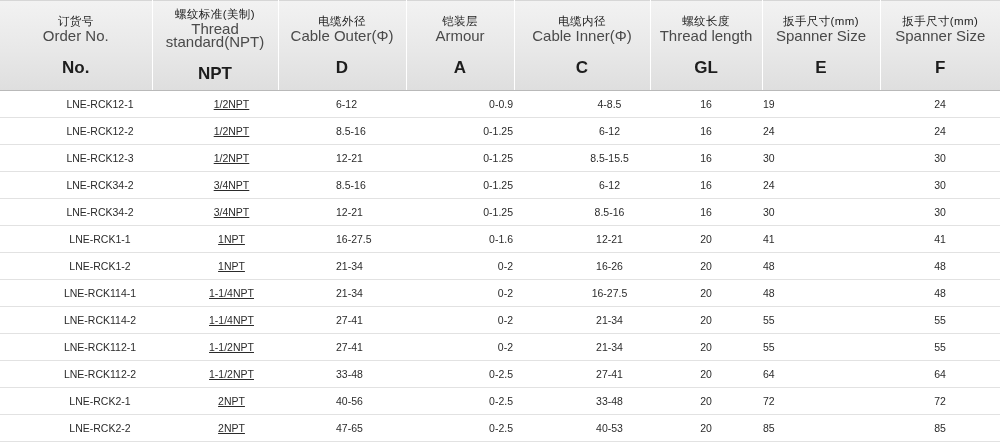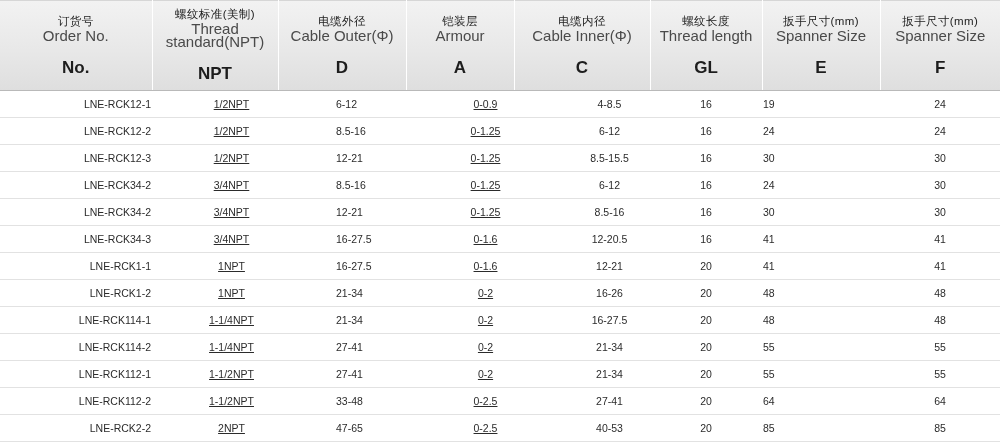--- a/index.html
+++ b/index.html
@@ -55,24 +55,24 @@
   }
   tbody td {
     font-size: 10.5px;
     color: #2b2b2b;
     text-align: center;
     height: 24px;
     border-bottom: 1px solid #e2e2e2;
     white-space: nowrap;
   }
   tbody tr:last-child td { border-bottom: 1px solid #cfcfcf; }
-  tbody td.col-order { text-align: right; padding-left: 49px; }
+  tbody td.col-order { text-align: center; padding-left: 49px; }
   tbody td.col-thread { text-align: center; padding-left: 34px; text-decoration: underline; }
   tbody td.col-d { text-align: left; padding-left: 58px; }
-  tbody td.col-a { text-align: center; padding-left: 52px; text-decoration: underline; }
+  tbody td.col-a { text-align: right; padding-left: 52px; }
   tbody td.col-c { text-align: center; padding-left: 56px; }
   tbody td.col-gl { text-align: center; }
   tbody td.col-e { text-align: left; }
   tbody td.col-f { text-align: center; }
 </style>
 </head>
 <body>
 
 <table class="spec">
   <colgroup id="spec-colgroup">
@@ -174,30 +174,20 @@
         <td class="col-order">LNE-RCK34-2</td>
         <td class="col-thread">3/4NPT</td>
         <td class="col-d">12-21</td>
         <td class="col-a">0-1.25</td>
         <td class="col-c">8.5-16</td>
         <td class="col-gl">16</td>
         <td class="col-e">30</td>
         <td class="col-f">30</td>
       </tr>
       <tr>
-        <td class="col-order">LNE-RCK34-3</td>
-        <td class="col-thread">3/4NPT</td>
-        <td class="col-d">16-27.5</td>
-        <td class="col-a">0-1.6</td>
-        <td class="col-c">12-20.5</td>
-        <td class="col-gl">16</td>
-        <td class="col-e">41</td>
-        <td class="col-f">41</td>
-      </tr>
-      <tr>
         <td class="col-order">LNE-RCK1-1</td>
         <td class="col-thread">1NPT</td>
         <td class="col-d">16-27.5</td>
         <td class="col-a">0-1.6</td>
         <td class="col-c">12-21</td>
         <td class="col-gl">20</td>
         <td class="col-e">41</td>
         <td class="col-f">41</td>
       </tr>
       <tr>
@@ -244,20 +234,30 @@
         <td class="col-order">LNE-RCK112-2</td>
         <td class="col-thread">1-1/2NPT</td>
         <td class="col-d">33-48</td>
         <td class="col-a">0-2.5</td>
         <td class="col-c">27-41</td>
         <td class="col-gl">20</td>
         <td class="col-e">64</td>
         <td class="col-f">64</td>
       </tr>
       <tr>
+        <td class="col-order">LNE-RCK2-1</td>
+        <td class="col-thread">2NPT</td>
+        <td class="col-d">40-56</td>
+        <td class="col-a">0-2.5</td>
+        <td class="col-c">33-48</td>
+        <td class="col-gl">20</td>
+        <td class="col-e">72</td>
+        <td class="col-f">72</td>
+      </tr>
+      <tr>
         <td class="col-order">LNE-RCK2-2</td>
         <td class="col-thread">2NPT</td>
         <td class="col-d">47-65</td>
         <td class="col-a">0-2.5</td>
         <td class="col-c">40-53</td>
         <td class="col-gl">20</td>
         <td class="col-e">85</td>
         <td class="col-f">85</td>
       </tr>
       <tr>

